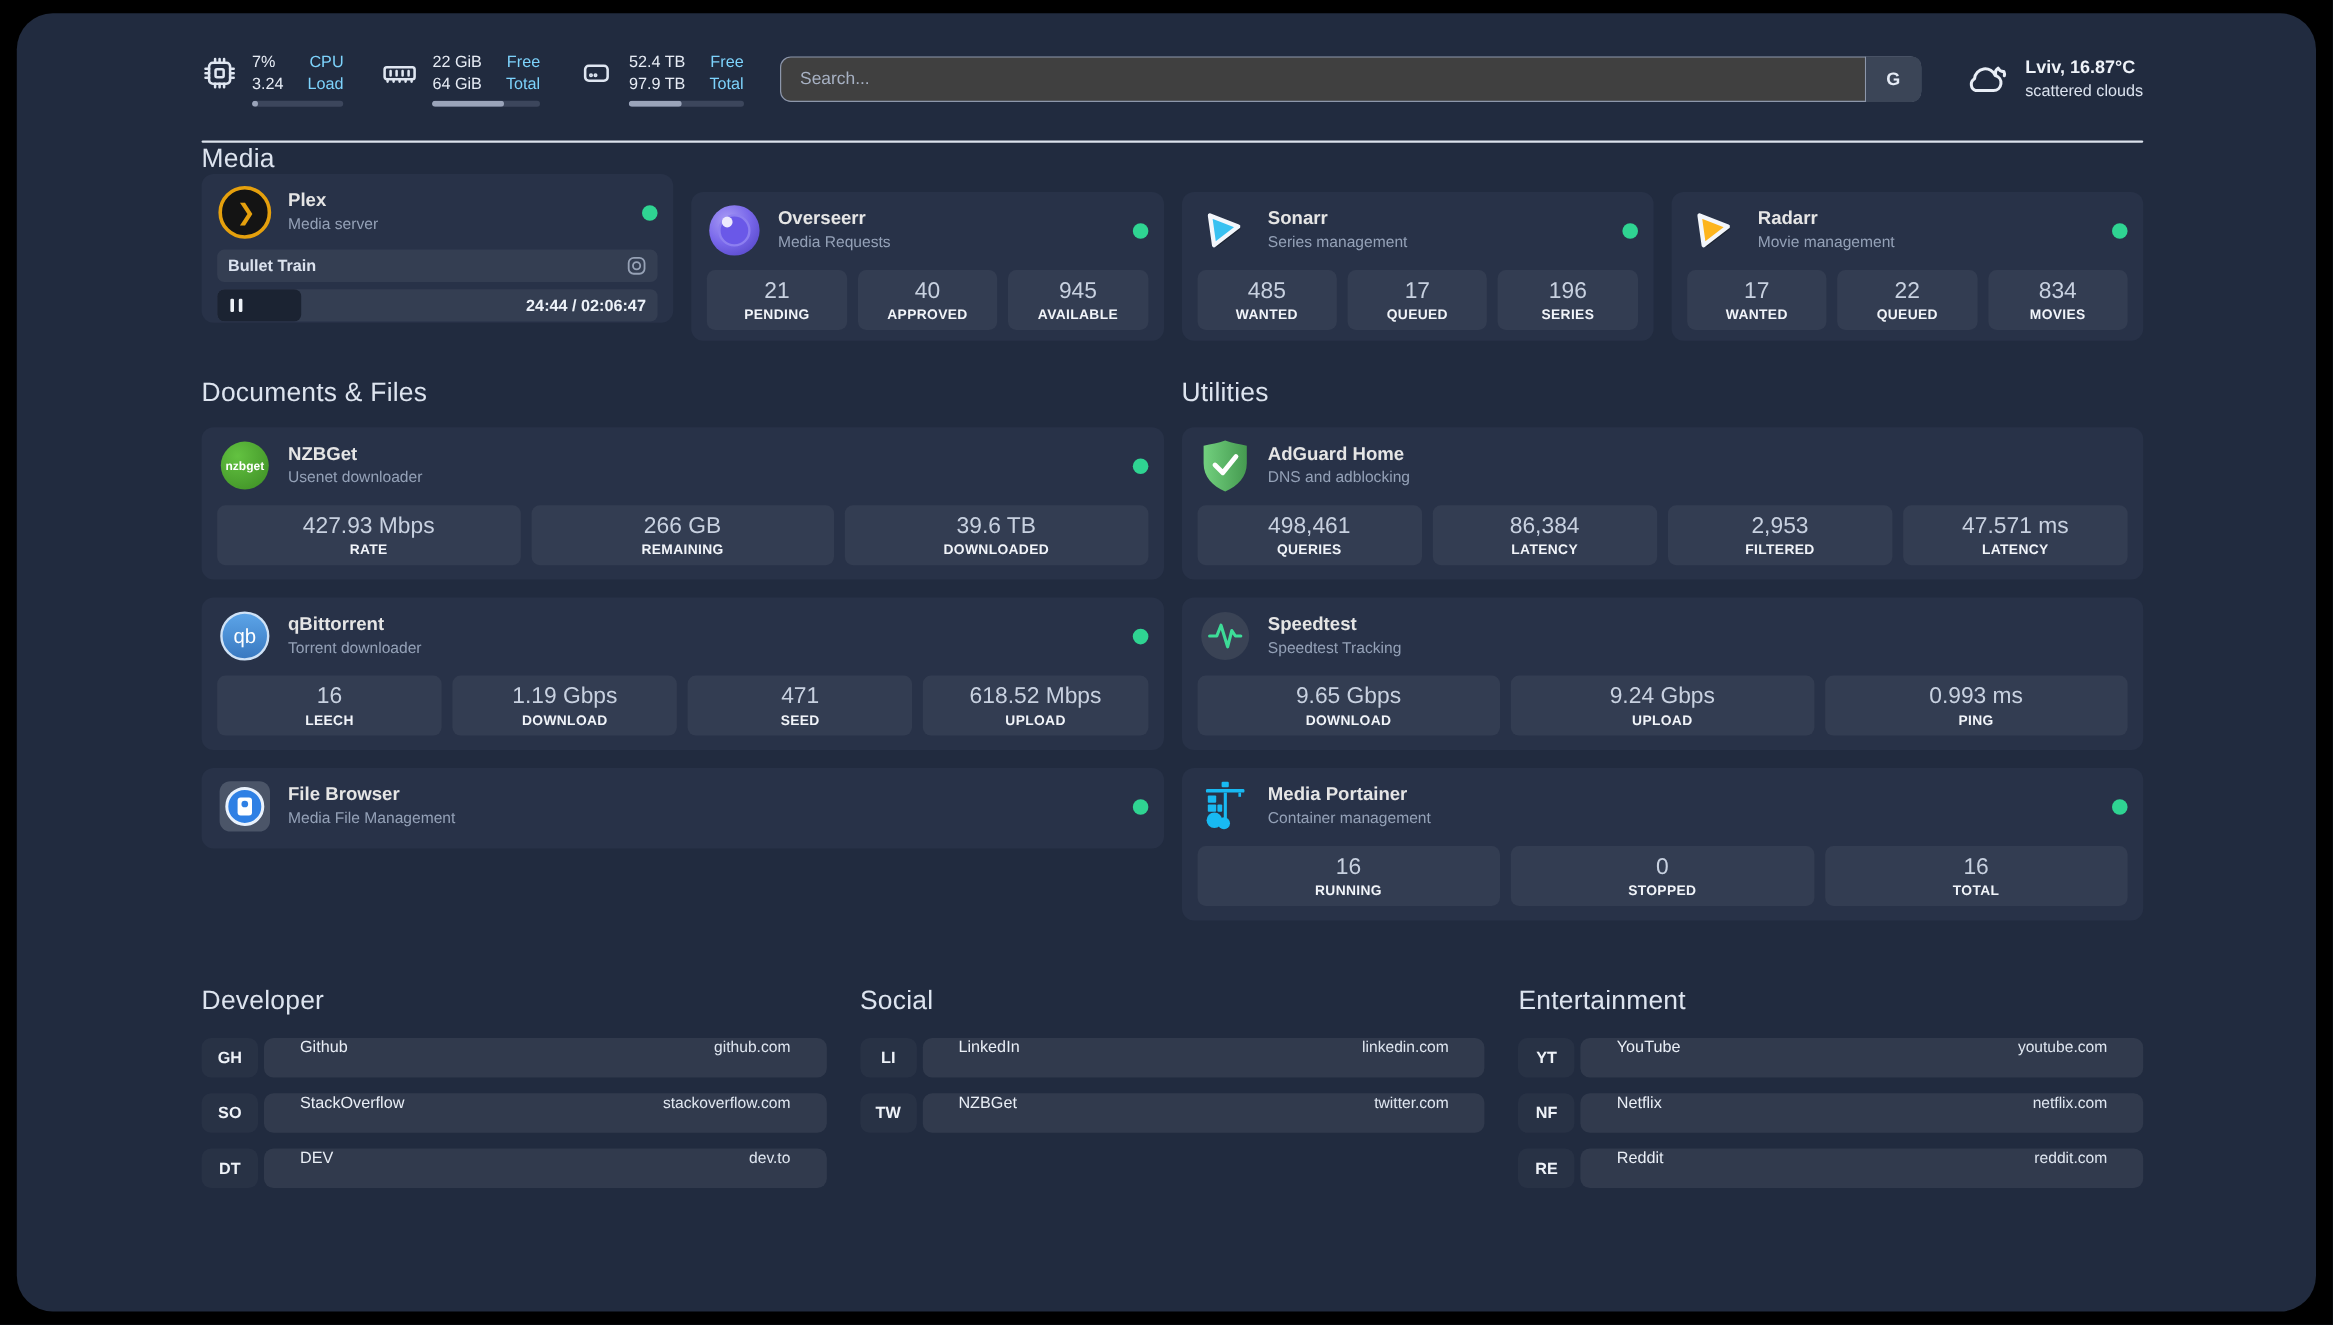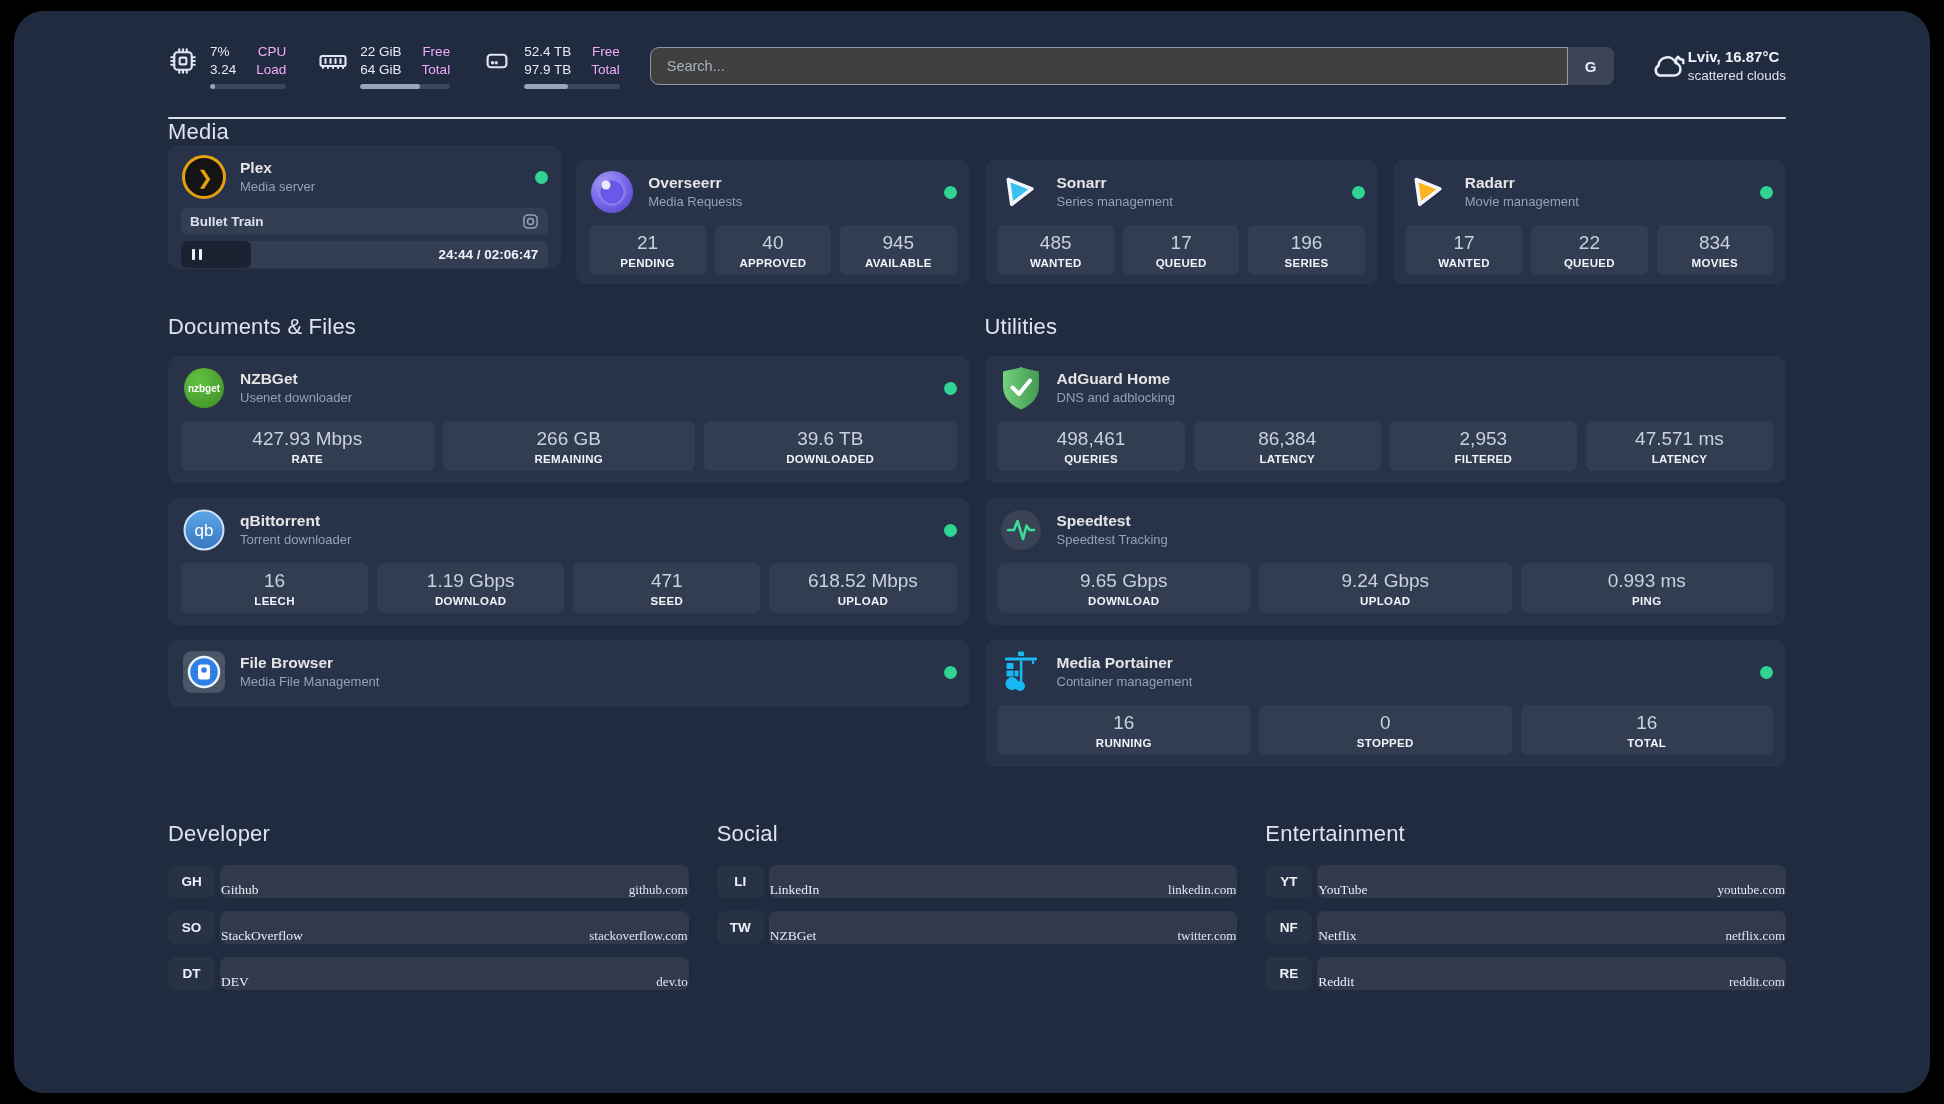--- a/index.html
+++ b/index.html
@@ -18,39 +18,39 @@
   }
   .content { padding:0 144px 0 154px; }
 
   
   .topbar { margin-top:28px; height:54px; display:flex; align-items:center; }
   .resources { display:flex; gap:32px; }
   .res { display:flex; gap:12px; align-items:flex-start; }
   .res svg { margin-top:3px; flex:none; }
   .res-cols { display:flex; gap:20px; }
   .res-vals { font-size:13.5px; color:#e7ecf5; line-height:1.35; white-space:nowrap; }
-  .res-labels { font-size:13.5px; color:#f0abfc; line-height:1.35; text-align:right; white-space:nowrap; }
+  .res-labels { font-size:13.5px; color:#7dd3fc; line-height:1.35; text-align:right; white-space:nowrap; }
   .res-bar { margin-top:5px; height:5px; border-radius:3px; background:#3c465c; overflow:hidden; }
   .res-bar i { display:block; height:100%; background:#9aa4ba; border-radius:3px; }
 
   .search { flex:1; position:relative; margin-left:30px; height:38px; }
   .search input {
     width:100%; height:100%;
     background:#404040; border:1.5px solid #8d97ab; border-radius:9px;
     padding:0 62px 0 16px; color:#cfd7e4; font-size:14.5px;
     font-family:inherit; outline:none;
   }
   .search input::placeholder { color:#a7b1c3; }
   .search-btn {
     position:absolute; right:0; top:0; bottom:0; width:47px;
     background:#3b4557; border:none; border-left:1.5px solid #8d97ab;
     border-radius:0 7.5px 7.5px 0;
     color:#e6ecf6; font-size:15px; font-weight:700; font-family:inherit; cursor:pointer;
   }
-  .weather { display:flex; align-items:center; margin-left:36px; }
+  .weather { display:flex; gap:13px; align-items:center; margin-left:36px; }
   .w-line1 { font-size:15px; color:#eef2f8; font-weight:600; line-height:1.4; }
   .w-line2 { font-size:13.5px; color:#dbe2ee; line-height:1.4; }
 
   .divider { margin-top:24px; height:2px; background:#dbe2ec; border-radius:1px; }
 
   
   h2.section { margin:0; font-size:22px; font-weight:500; color:#dde4ef; letter-spacing:.2px; }
   .media-heading { margin-top:78px; margin-bottom:15px; }
 
   .media-row { display:grid; grid-template-columns:repeat(4,1fr); gap:15px; }
@@ -92,21 +92,21 @@
   .plex-circle span { color:#e5a00d; font-size:19px; font-weight:700; margin-left:2px; }
 
   
   .bookmarks { display:grid; grid-template-columns:1fr 1fr 1fr; gap:28px; margin-top:54px; }
   .bookmarks h2 { margin:0 0 18px; }
   .bm-row { display:flex; height:33px; margin-bottom:13px; cursor:pointer; }
   .bm-abbr { width:47px; flex:none; background:rgba(255,255,255,0.035); border-radius:8px;
              display:flex; align-items:center; justify-content:center;
              font-weight:700; font-size:13.5px; color:#eef2f8; margin-right:5px; }
   .bm-main { flex:1; background:rgba(255,255,255,0.075); border-radius:8px;
-             display:flex; align-items:flex-end; padding:0 1px;font-family:Liberation Serif, serif; }
+             display:flex; align-items:flex-start; padding:0 30px; }
   .bm-name { font-size:13.5px; color:#e9eef6; }
   .bm-url { margin-left:auto; font-size:13px; color:#dfe6f0; }
 </style>
 </head>
 <body>
 
 <div class="page">
 <div class="content">
 
   <header class="topbar">

